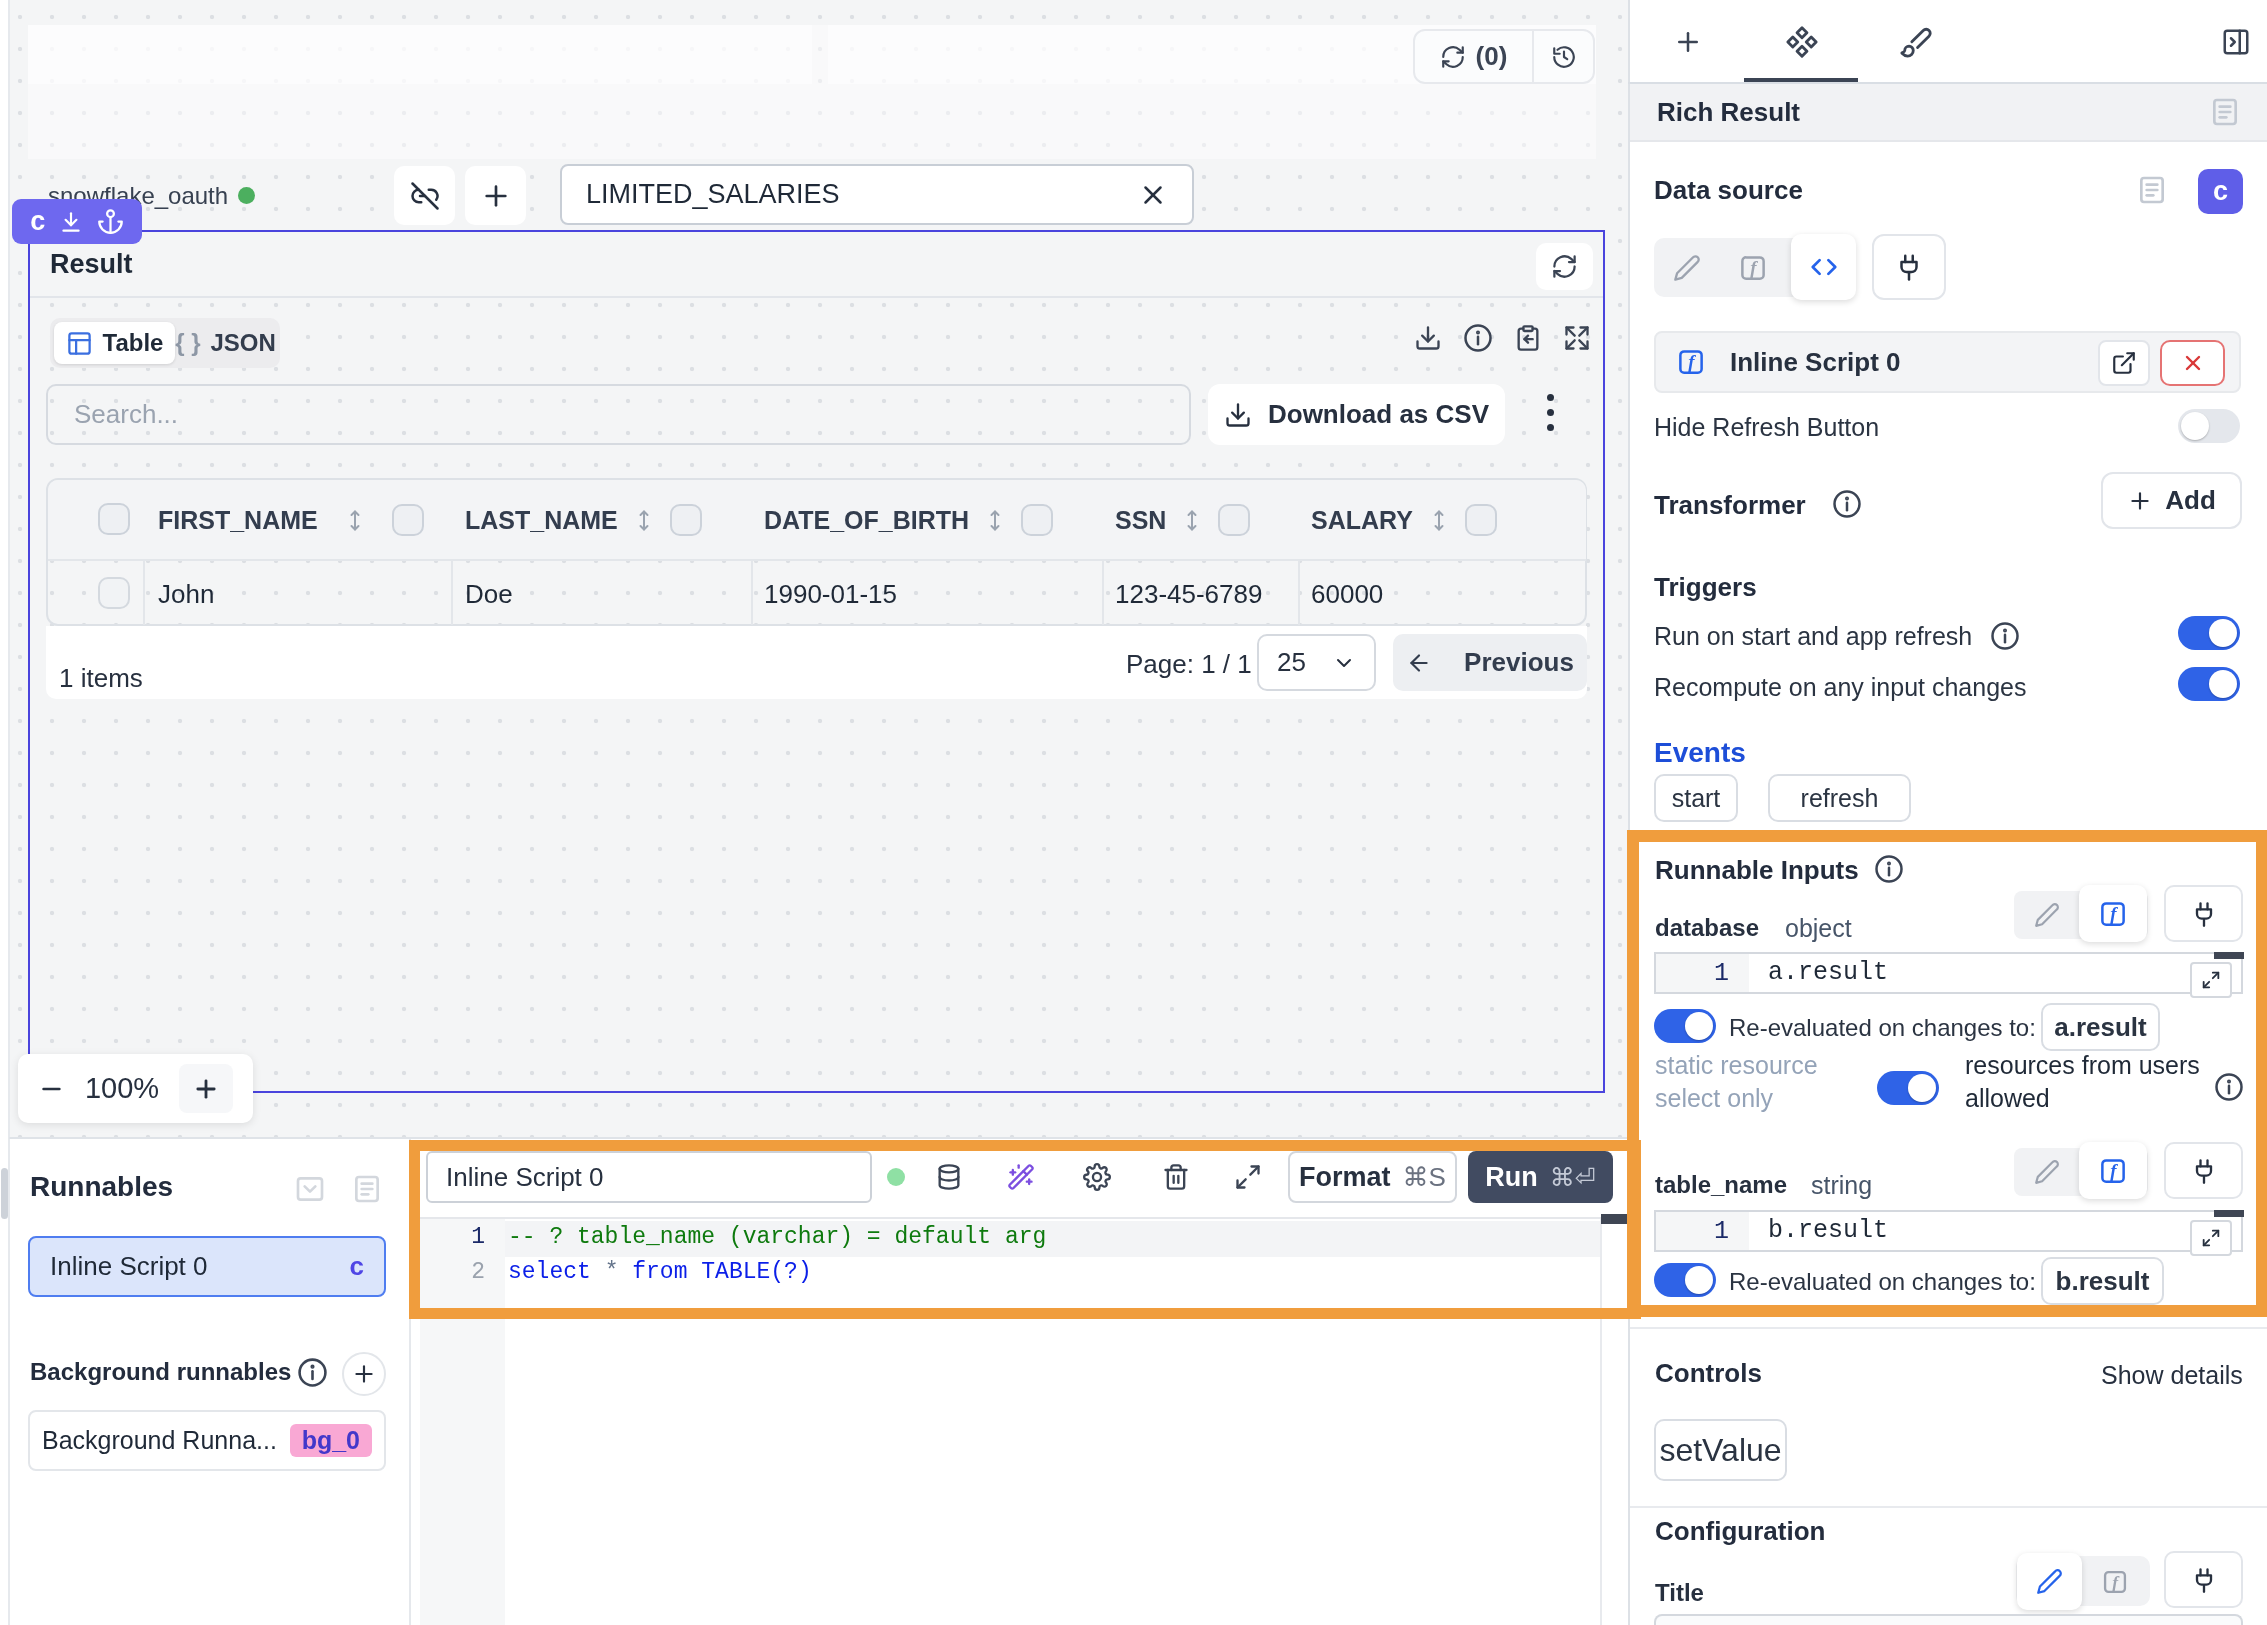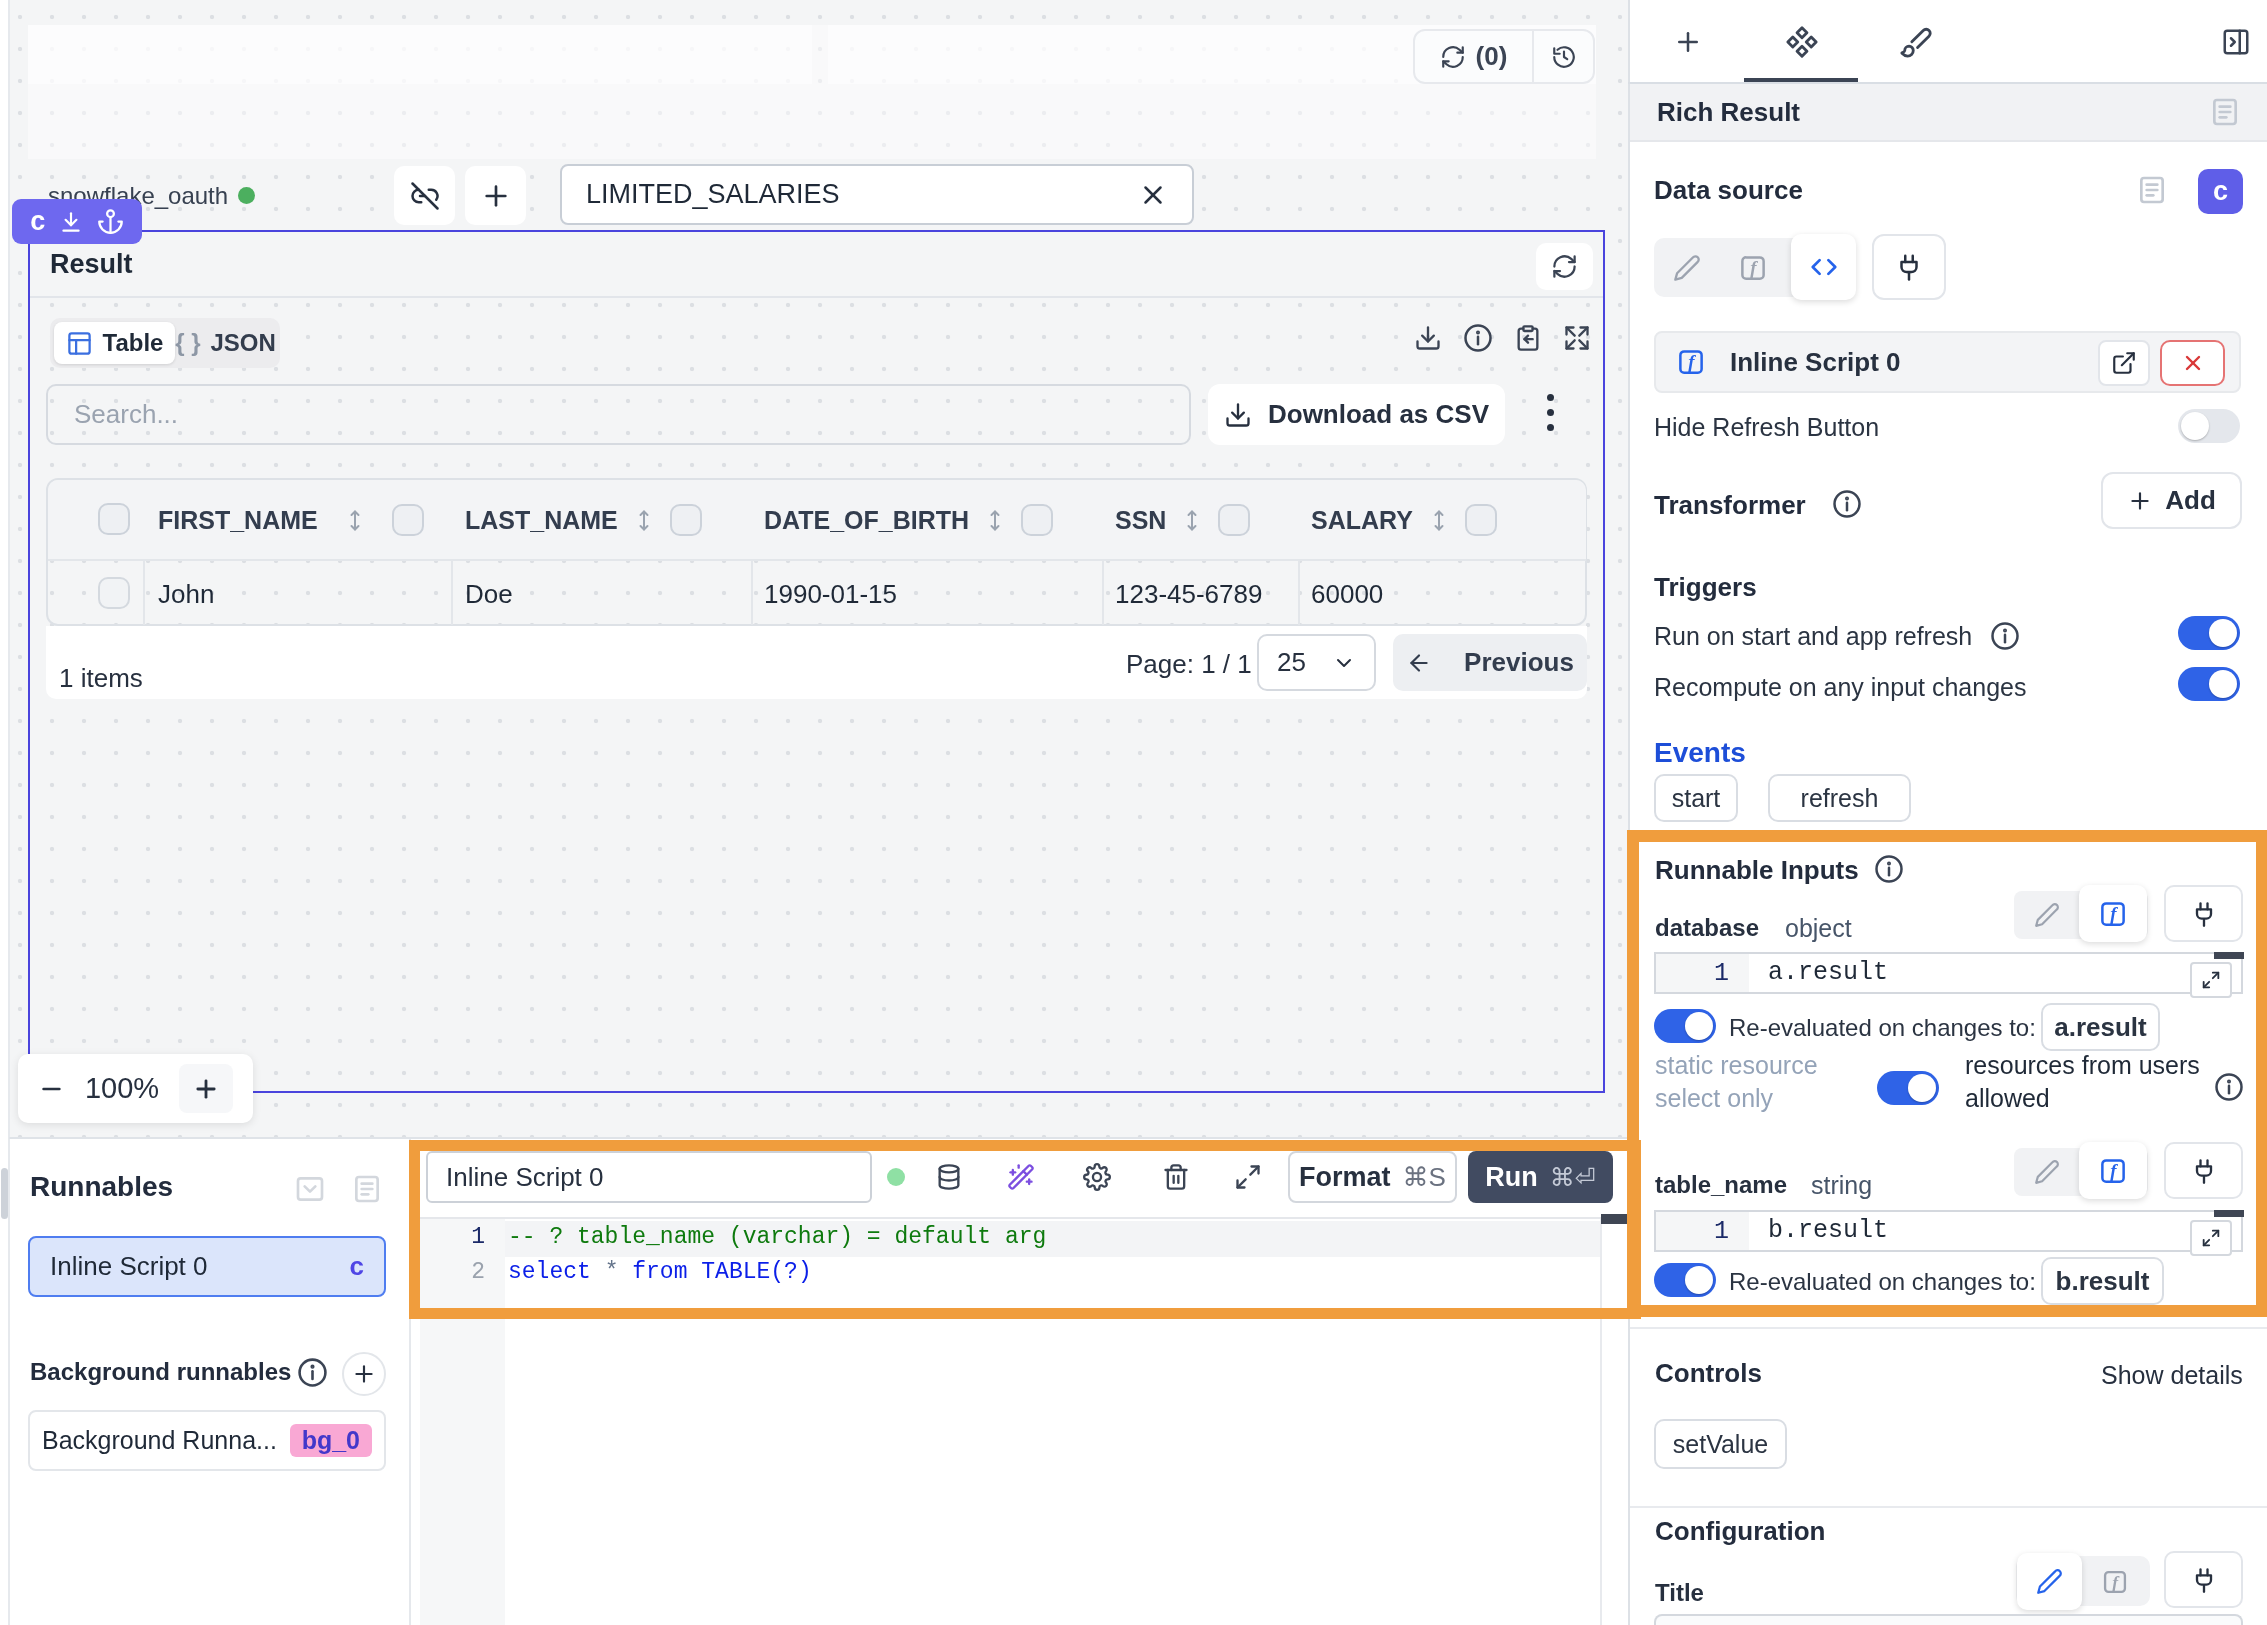--- a/index.html
+++ b/index.html
@@ -621,21 +621,21 @@
       <div class="k"></div>
     </div>
   <div class="abs" style="left:1729px; top:1268px; font-size:24px; color:#2b3442;">Re-evaluated on changes to:</div>
   <div class="chip" style="left:2041px; top:1257px; width:123px; height:48px;">b.result</div>
 
   <div class="abs" style="left:1627px; top:830px; width:641px; height:487px; border:12px solid #f09d3d; z-index:4;"></div>
 
   <div class="abs" style="left:1630px; top:1327px; width:638px; height:2px; background:#e8eaee;"></div>
   <div class="abs h30" style="left:1655px; top:1358px;">Controls</div>
   <div class="abs" style="left:2101px; top:1361px; font-size:25px; color:#27303f;">Show details</div>
-  <div class="chip" style="left:1654px; top:1419px; width:133px; height:50px; font-weight:400; font-size:25px;">setValue</div>
+  <div class="chip" style="left:1654px; top:1419px; width:133px; height:62px; font-weight:400; font-size:32px;">setValue</div>
   <div class="abs" style="left:1630px; top:1506px; width:638px; height:2px; background:#e8eaee;"></div>
 
   <div class="abs h30" style="left:1655px; top:1516px;">Configuration</div>
   <div class="abs" style="left:1655px; top:1579px; font-size:24px; font-weight:700; color:#27303f;">Title</div>
   <div class="abs" style="left:2016px; top:1556px; width:134px; height:50px; background:#f1f2f4; border-radius:10px;"></div>
   <div class="abs flex" style="left:2081px; top:1558px; width:67px; height:48px; justify-content:center;">
       <svg width="28" height="28" viewBox="0 0 24 24" fill="none" stroke="#9ca3af" stroke-width="2">
         <rect x="3.5" y="3.5" width="17" height="17" rx="3"></rect>
         <text x="12.2" y="16.8" font-size="15" font-style="italic" font-weight="bold" font-family="Liberation Serif" text-anchor="middle" fill="#9ca3af" stroke="none">f</text>
       </svg>

